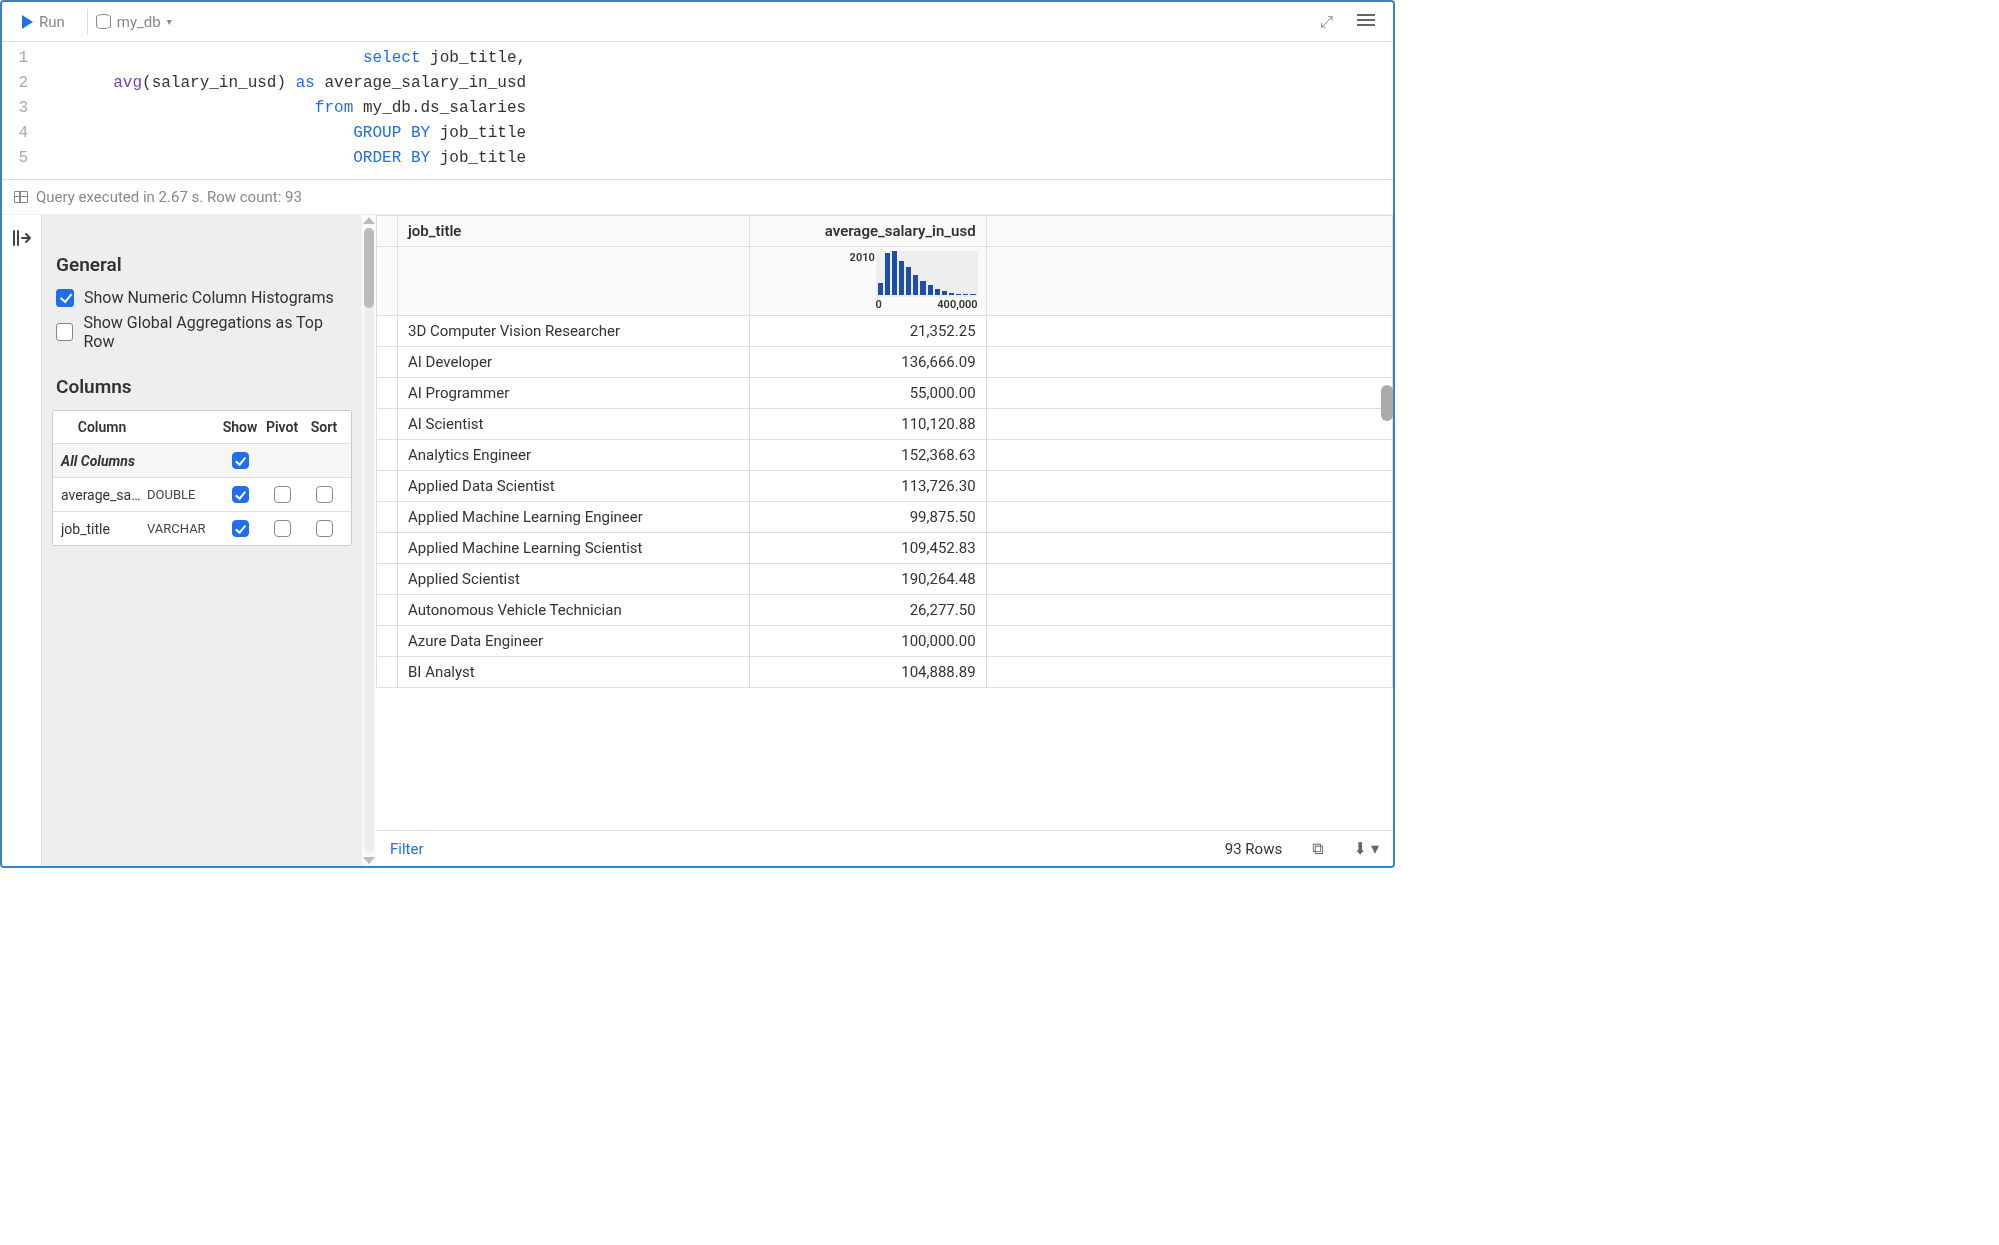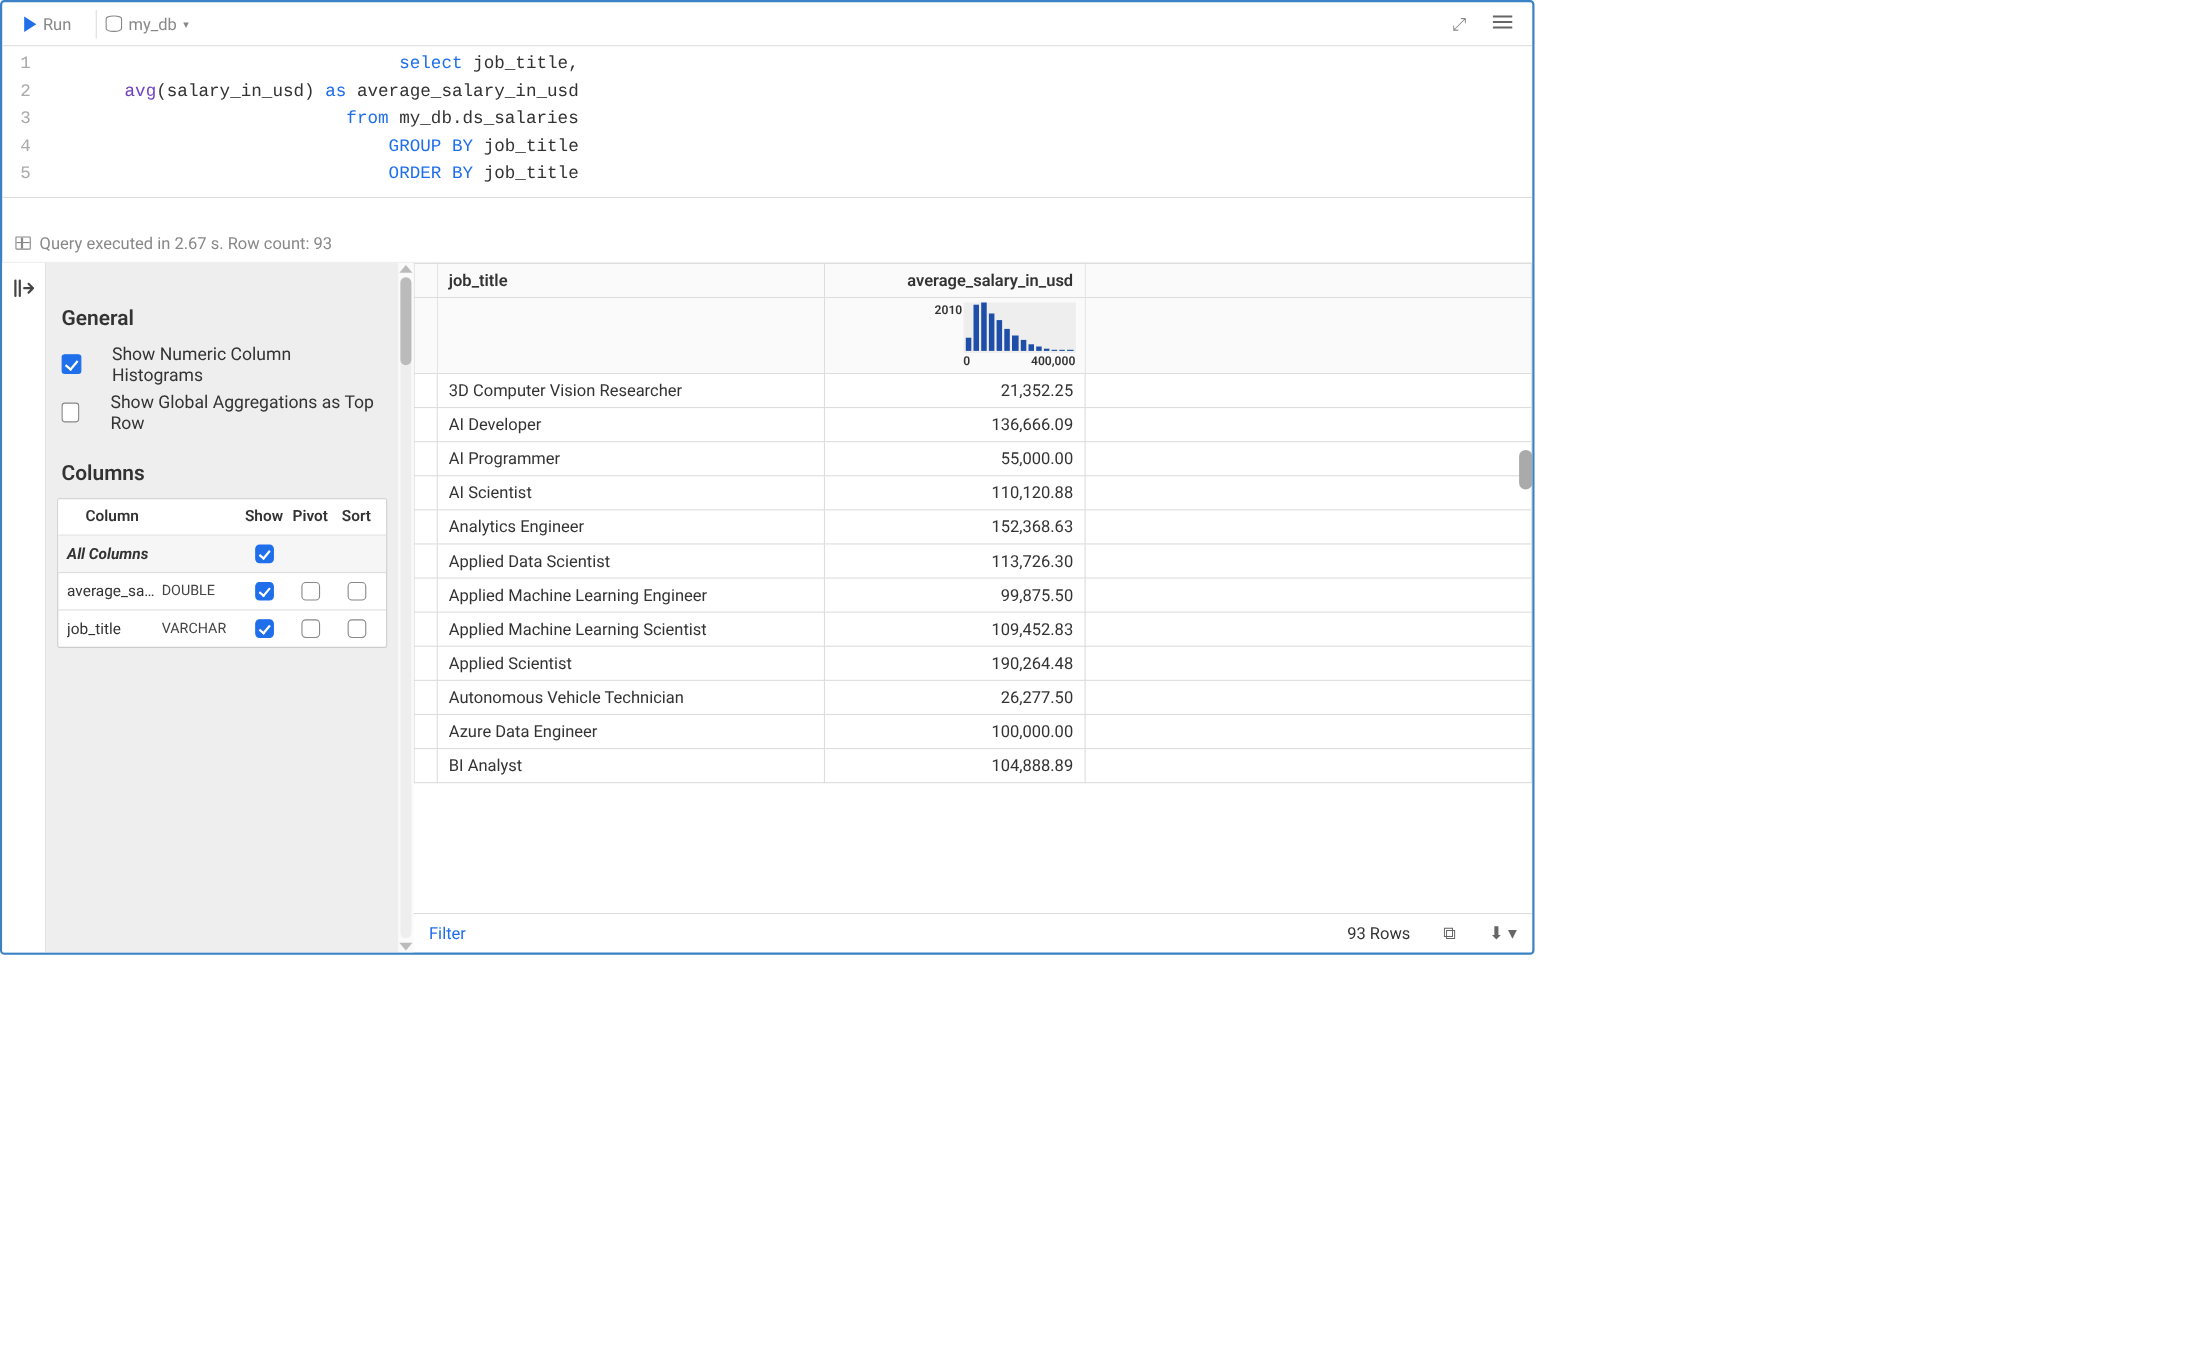--- a/index.html
+++ b/index.html
@@ -88,21 +88,20 @@
     .ident { color: #333; }
     
     .status-bar {
       display: flex;
       align-items: center;
       gap: 8px;
       padding: 8px 12px;
       color: #888;
       font-size: 15px;
       border-bottom: 1px solid #eee;
-      margin-top: 24px;
     }
     .table-icon {
       width:14px; height:12px; display:inline-block; position:relative;
       border:1.5px solid #888; border-radius:1px;
     }
     .table-icon::after {
       content:""; position:absolute; left:4px; top:0; bottom:0; width:1.5px; background:#888;
     }
     .table-icon::before {
       content:""; position:absolute; top:4px; left:0; right:0; height:1px; background:#888;
@@ -129,21 +128,21 @@
       width: 320px;
       background: #eeeeee;
       padding: 14px 10px;
       overflow-y: auto;
       position: relative;
     }
     .config-panel h2 {
       font-size: 19px; font-weight: 600; margin: 24px 4px 12px 4px;
     }
     .cb-row {
-      display:flex; align-items:center; gap:28px; font-size:16px; color:#333;
+      display:flex; align-items:center; gap:10px; font-size:16px; color:#333;
       margin: 6px 4px;
     }
     .cb {
       width:18px; height:18px; border-radius:3px; border:1.5px solid #888;
       display:flex; align-items:center; justify-content:center; cursor:pointer;
       background:#fff;
     }
     .cb.checked { background:#1f6feb; border-color:#1f6feb; }
     .cb.checked::after {
       content:""; width:5px; height:9px; border:solid #fff; border-width:0 2px 2px 0;

